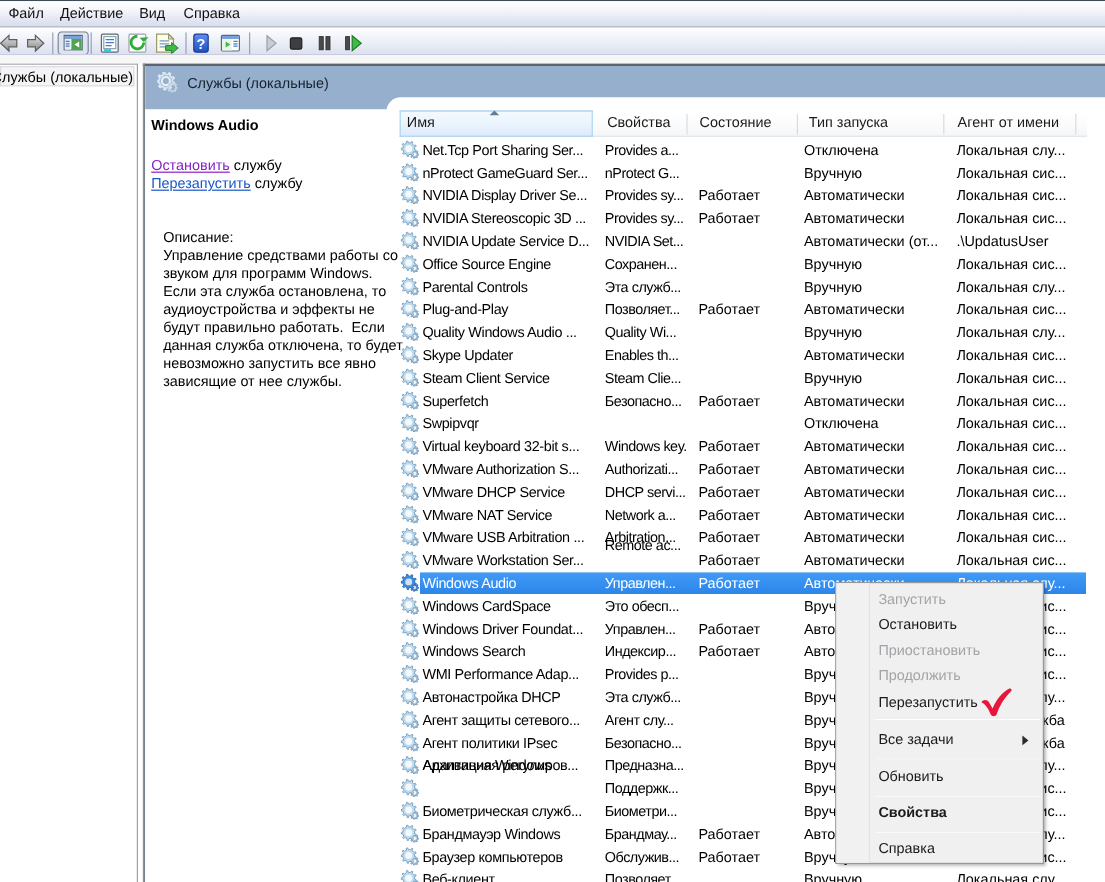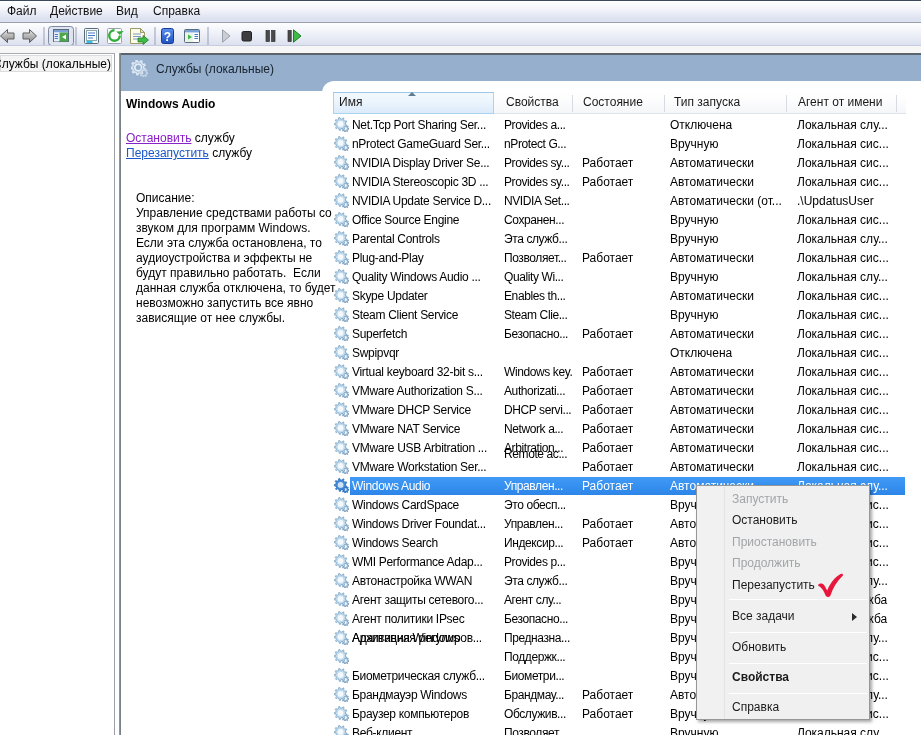--- a/index.html
+++ b/index.html
@@ -429,21 +429,21 @@
 <div class="cell n" style="top:555px">WMI Performance Adap...</div>
 <div class="cell d" style="top:555px">Provides p...</div>
 <div class="cell t" style="top:555px">Вручную</div>
 <div class="cell l" style="top:555px">Локальная сис...</div>
 <div class="gi" style="top:573px"><svg width="15" height="15" viewBox="0 0 15 15">
       <path d="M14.09,11.40 L15.00,11.59 L14.93,12.32 L14.00,12.33 L13.44,13.37 L13.95,14.14 L13.38,14.60 L12.72,13.95 L11.60,14.29 L11.41,15.20 L10.68,15.13 L10.67,14.20 L9.63,13.64 L8.86,14.15 L8.40,13.58 L9.05,12.92 L8.71,11.80 L7.80,11.61 L7.87,10.88 L8.80,10.87 L9.36,9.83 L8.85,9.06 L9.42,8.60 L10.08,9.25 L11.20,8.91 L11.39,8.00 L12.12,8.07 L12.13,9.00 L13.17,9.56 L13.94,9.05 L14.40,9.62 L13.75,10.28 Z" fill="#a8c4da" stroke="#6890b4" stroke-width="0.7"></path>
       <circle cx="11.4" cy="11.6" r="1.4" fill="#f4f9fd"></circle>
       <path d="M11.55,7.63 L12.96,8.25 L12.61,9.38 L11.09,9.09 L9.92,10.64 L10.60,12.02 L9.61,12.66 L8.63,11.47 L6.74,11.90 L6.37,13.40 L5.21,13.25 L5.22,11.71 L3.50,10.82 L2.25,11.73 L1.45,10.87 L2.46,9.70 L1.70,7.91 L0.16,7.81 L0.11,6.63 L1.63,6.38 L2.20,4.52 L1.09,3.46 L1.80,2.52 L3.13,3.30 L4.76,2.25 L4.59,0.72 L5.74,0.46 L6.25,1.91 L8.18,2.16 L9.03,0.87 L10.08,1.41 L9.54,2.85 L10.86,4.28 L12.34,3.85 L12.80,4.93 L11.45,5.69 Z" fill="#c2dbec" stroke="#78a2c4" stroke-width="0.8"></path>
       <circle cx="6.6" cy="6.9" r="2.9" fill="#f4f9fd"></circle>
     </svg></div>
-<div class="cell n" style="top:574px">Автонастройка WWAN</div>
+<div class="cell n" style="top:574px">Автонастройка DHCP</div>
 <div class="cell d" style="top:574px">Эта служб...</div>
 <div class="cell t" style="top:574px">Вручную</div>
 <div class="cell l" style="top:574px">Локальная слу...</div>
 <div class="gi" style="top:592px"><svg width="15" height="15" viewBox="0 0 15 15">
       <path d="M14.09,11.40 L15.00,11.59 L14.93,12.32 L14.00,12.33 L13.44,13.37 L13.95,14.14 L13.38,14.60 L12.72,13.95 L11.60,14.29 L11.41,15.20 L10.68,15.13 L10.67,14.20 L9.63,13.64 L8.86,14.15 L8.40,13.58 L9.05,12.92 L8.71,11.80 L7.80,11.61 L7.87,10.88 L8.80,10.87 L9.36,9.83 L8.85,9.06 L9.42,8.60 L10.08,9.25 L11.20,8.91 L11.39,8.00 L12.12,8.07 L12.13,9.00 L13.17,9.56 L13.94,9.05 L14.40,9.62 L13.75,10.28 Z" fill="#a8c4da" stroke="#6890b4" stroke-width="0.7"></path>
       <circle cx="11.4" cy="11.6" r="1.4" fill="#f4f9fd"></circle>
       <path d="M11.55,7.63 L12.96,8.25 L12.61,9.38 L11.09,9.09 L9.92,10.64 L10.60,12.02 L9.61,12.66 L8.63,11.47 L6.74,11.90 L6.37,13.40 L5.21,13.25 L5.22,11.71 L3.50,10.82 L2.25,11.73 L1.45,10.87 L2.46,9.70 L1.70,7.91 L0.16,7.81 L0.11,6.63 L1.63,6.38 L2.20,4.52 L1.09,3.46 L1.80,2.52 L3.13,3.30 L4.76,2.25 L4.59,0.72 L5.74,0.46 L6.25,1.91 L8.18,2.16 L9.03,0.87 L10.08,1.41 L9.54,2.85 L10.86,4.28 L12.34,3.85 L12.80,4.93 L11.45,5.69 Z" fill="#c2dbec" stroke="#78a2c4" stroke-width="0.8"></path>
       <circle cx="6.6" cy="6.9" r="2.9" fill="#f4f9fd"></circle>
     </svg></div>
 <div class="cell n" style="top:593px">Агент защиты сетевого...</div>

